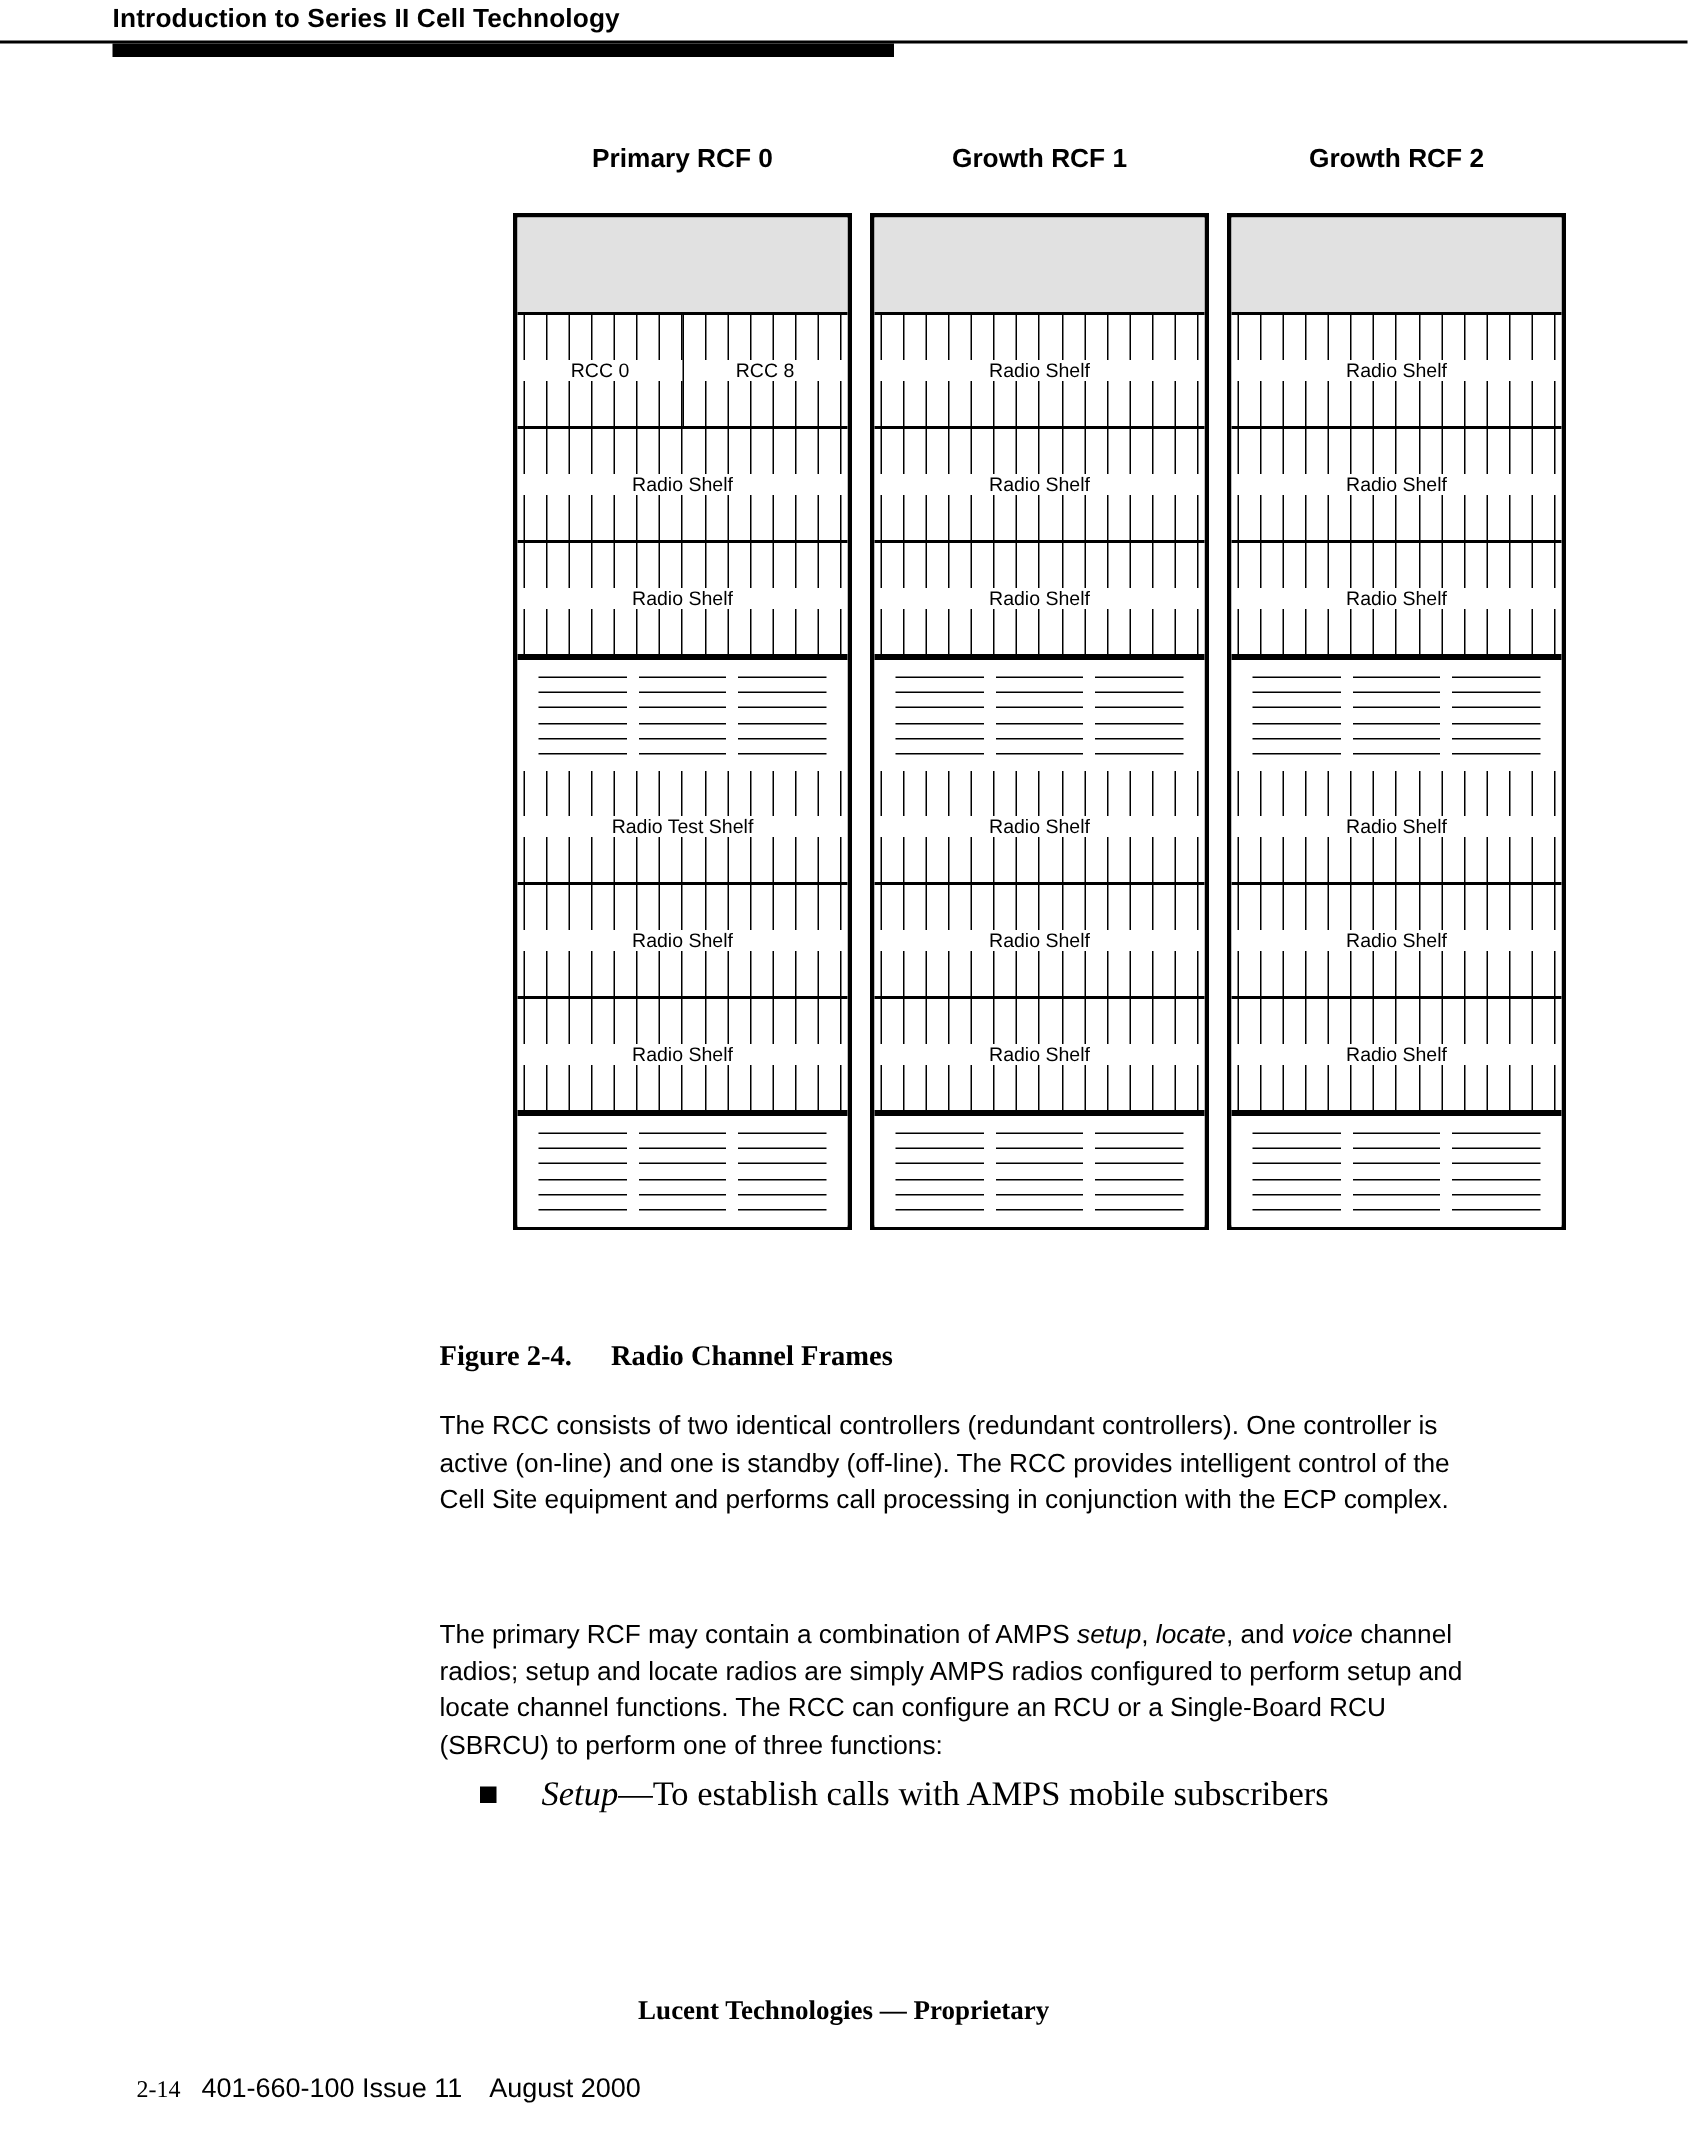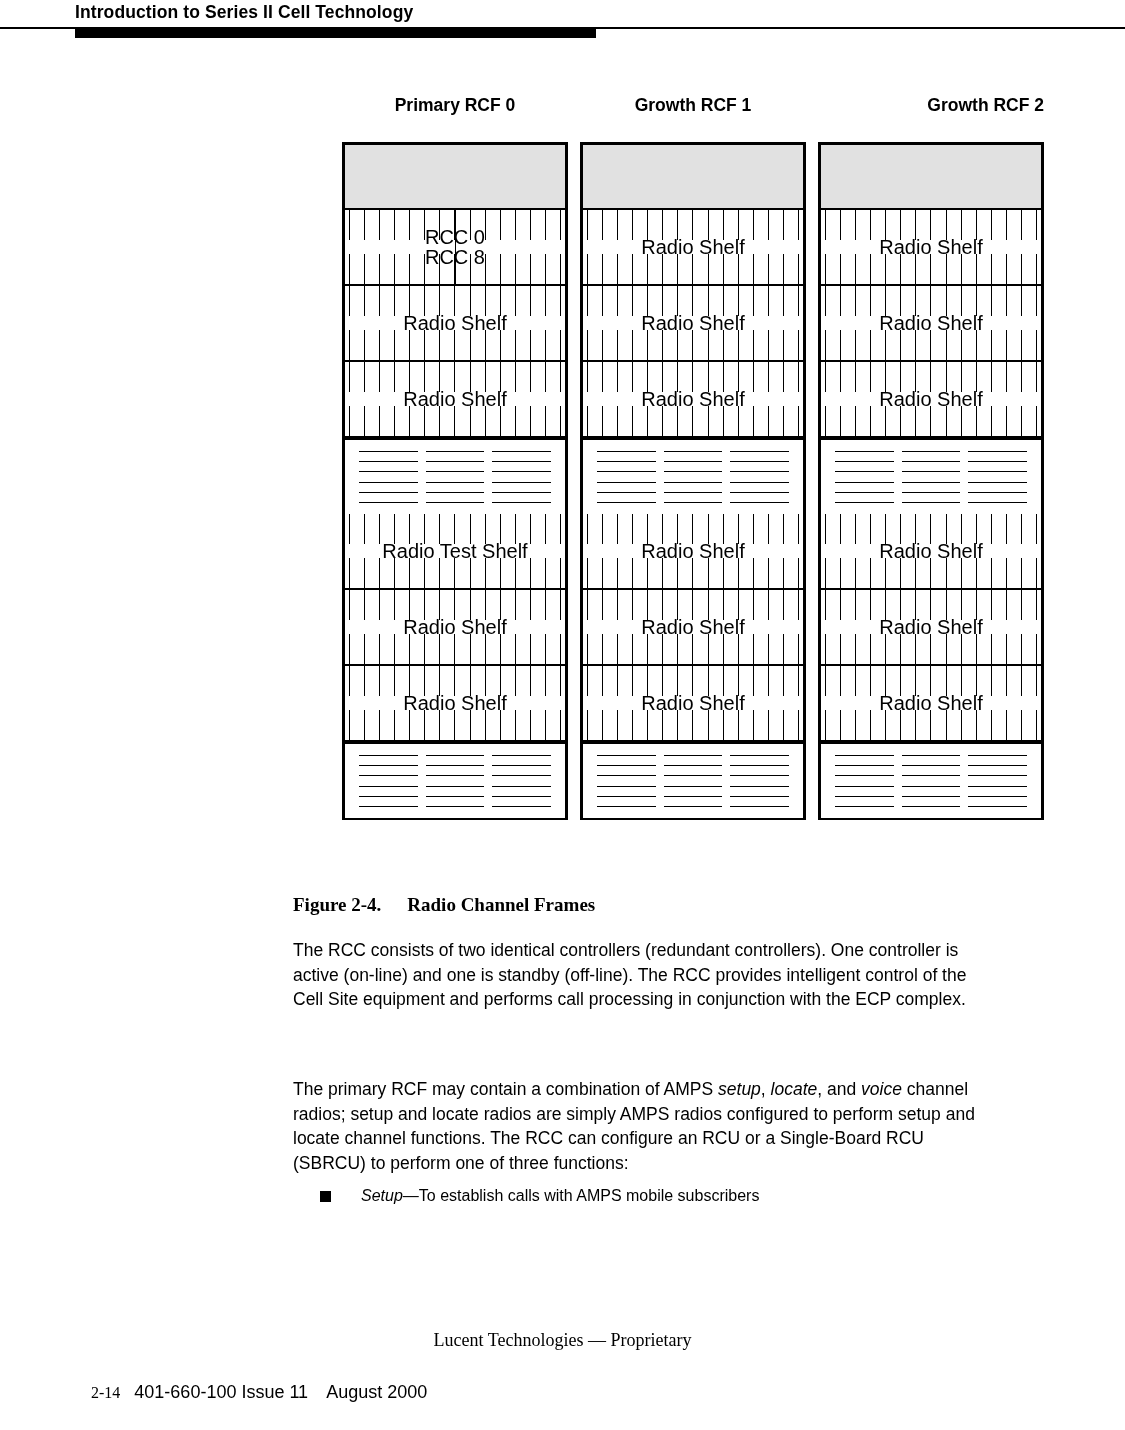--- a/index.html
+++ b/index.html
@@ -57,21 +57,21 @@
   .rcf-title {
     position: absolute;
     top: 0;
     font-size: 17.5px;
     font-weight: bold;
     text-align: center;
     white-space: nowrap;
   }
   .rcf-title.c0 { left: 342px; width: 226px; }
   .rcf-title.c1 { left: 580px; width: 226px; }
-  .rcf-title.c2 { left: 818px; width: 226px; text-align: right; }
+  .rcf-title.c2 { left: 818px; width: 226px; }
 
   .rcf-frame {
     position: absolute;
     top: 47px;
     width: 226px;
     height: 678px;
     border: 3px solid #000;
     box-sizing: border-box;
     background: #fff;
   }
@@ -113,25 +113,24 @@
     width: 0;
     border-left: 1.6px solid #000;
     height: 100%;
   }
   .shelf .shelf-label {
     position: absolute;
     left: 0; right: 0;
     top: 50%;
     transform: translateY(-50%);
     text-align: center;
-    font-size: 20px;
+    font-size: 13px;
     line-height: 20px;
     white-space: nowrap;
     background: transparent;
-    flex-direction: column;
   }
   
   .shelf.split .shelf-label {
     display: flex;
   }
   .shelf.split .shelf-label span {
     flex: 1 1 50%;
     text-align: center;
   }
   .shelf .mid-divider {
@@ -205,44 +204,45 @@
   #para-1 { top: 938px; }
   #para-2 { top: 1077px; }
 
   #bullet-list {
     position: absolute;
     left: 293px; top: 1184px;
     width: 700px;
   }
   .bullet-item {
     position: relative;
-    font-size: 16px;
+    font-size: 23px;
     line-height: 24.5px;
     padding-left: 68px;
+    font-family: Liberation Serif, serif;
   }
   .bullet-item .marker {
     position: absolute;
     left: 27px; top: 7px;
     width: 11px; height: 11px;
     background: #000;
   }
 
   em { font-style: italic; }
 
   
   #footer-notice {
     position: absolute;
     left: 0; top: 1330px;
     width: 1125px;
     text-align: center;
     font-family: "Liberation Serif", serif;
   }
   #footer-notice .fn-line1 {
     font-size: 18px;
-    font-weight: normal;
+    font-weight: bold;
   }
   #footer-notice .fn-line2 {
     font-size: 17px;
   }
   #page-footer {
     position: absolute;
     left: 75px; top: 1382px;
     font-size: 18px;
     white-space: nowrap;
   }

